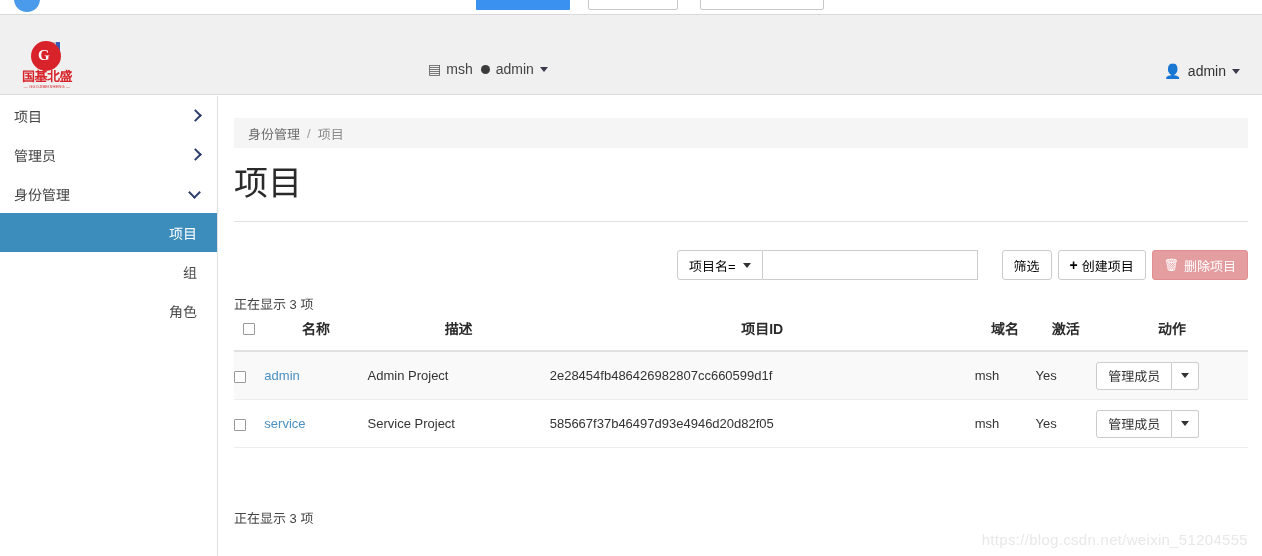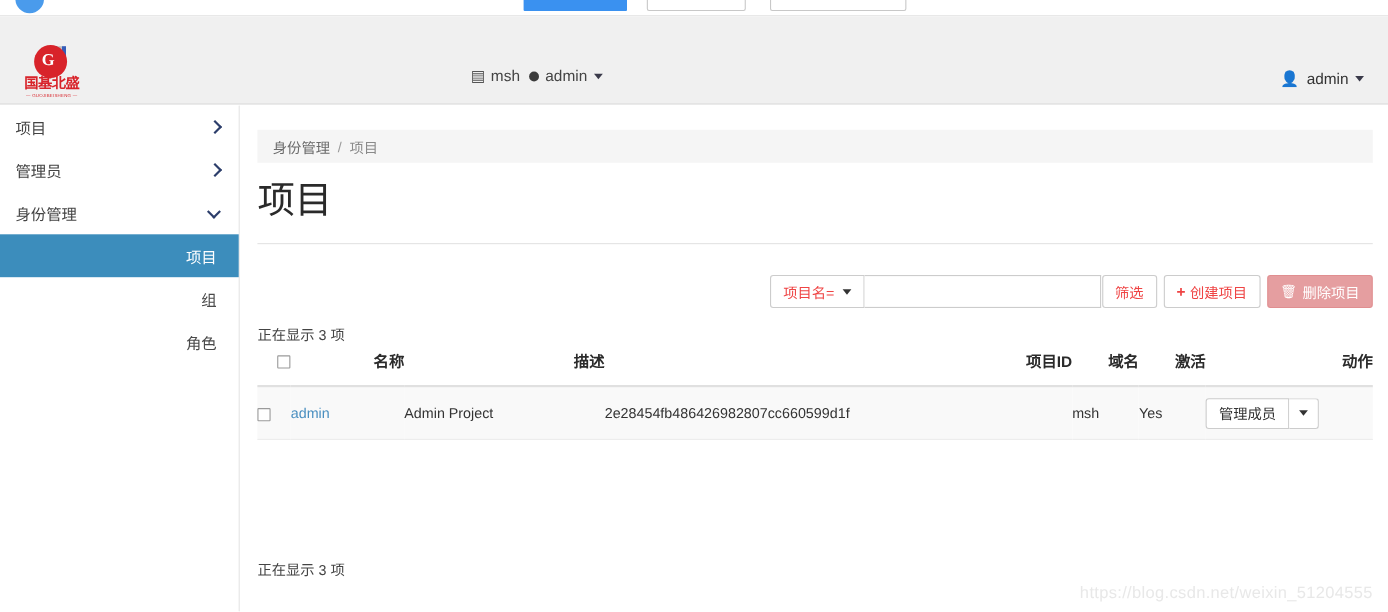--- a/index.html
+++ b/index.html
@@ -278,21 +278,21 @@
     right: 14px; top: 154px;
     display: flex;
     align-items: center;
   }
   .btn {
     height: 30px;
     border: 1px solid #cccccc;
     background: #ffffff;
     border-radius: 3px;
     font-size: 13px;
-    color: #ef4444;
+    color: #000000;
     display: inline-flex;
     align-items: center;
     justify-content: center;
     padding: 0 11px;
     box-sizing: border-box;
     cursor: pointer;
     font-family: "Liberation Sans", sans-serif;
     white-space: nowrap;
   }
   .btn .plus {
@@ -316,21 +316,21 @@
     border-left: none;
     background: #ffffff;
     border-radius: 0;
     box-sizing: border-box;
     font-size: 13px;
     padding: 0 8px;
     outline: none;
     color: #333;
     font-family: "Liberation Sans", sans-serif;
   }
-  .btn-filter { margin-left: 1px; border-radius: 3px; font-family: Liberation Serif, serif; }
+  .btn-filter { margin-left: 24px; border-radius: 3px; font-family: Liberation Serif, serif; }
   .btn-create { margin-left: 6px; }
   .btn-delete {
     margin-left: 6px;
     background: #e59ea0;
     border-color: #e08e90;
     color: #ffffff;
   }
   .btn-delete .trash { margin-right: 5px; font-size: 12px; }
 
   
@@ -349,21 +349,21 @@
 
   
   .tbl {
     position: absolute;
     left: 16px; top: 222px;
     width: 1014px;
     border-collapse: collapse;
     font-size: 13px;
   }
   .tbl th {
-    text-align: right;
+    text-align: center;
     font-size: 14px;
     font-weight: bold;
     color: #2b2b2b;
     padding: 0 0 12px 0;
     border-bottom: 2px solid #e0e0e0;
     vertical-align: middle;
   }
   .tbl td {
     padding: 0;
     height: 47px;
@@ -561,19 +561,39 @@
         <td>Yes</td>
         <td>
           <span class="ops-group">
             <span class="ops-main">管理成员</span>
             <span class="ops-caret">
               <span class="caret-down"></span>
             </span>
           </span>
         </td>
       </tr>
+      <tr class="even">
+        <td>
+          <span class="chk"></span>
+        </td>
+        <td>
+          <a class="link">service</a>
+        </td>
+        <td>Service Project</td>
+        <td>585667f37b46497d93e4946d20d82f05</td>
+        <td>msh</td>
+        <td>Yes</td>
+        <td>
+          <span class="ops-group">
+            <span class="ops-main">管理成员</span>
+            <span class="ops-caret">
+              <span class="caret-down"></span>
+            </span>
+          </span>
+        </td>
+      </tr>
     </tbody>
   </table>
 
   <div class="count-bottom">正在显示 3 项</div>
 </div>
 
 <div class="watermark">https://blog.csdn.net/weixin_51204555</div>
 
 </body></html>

